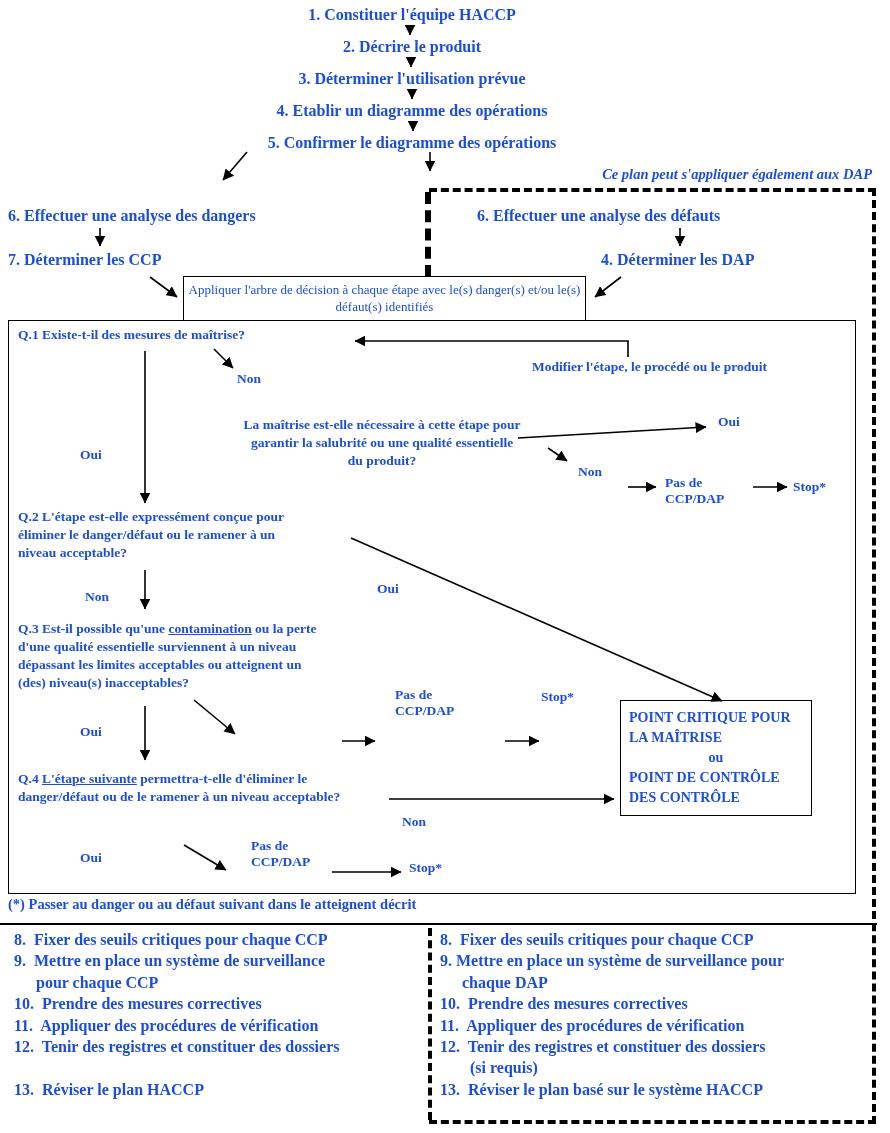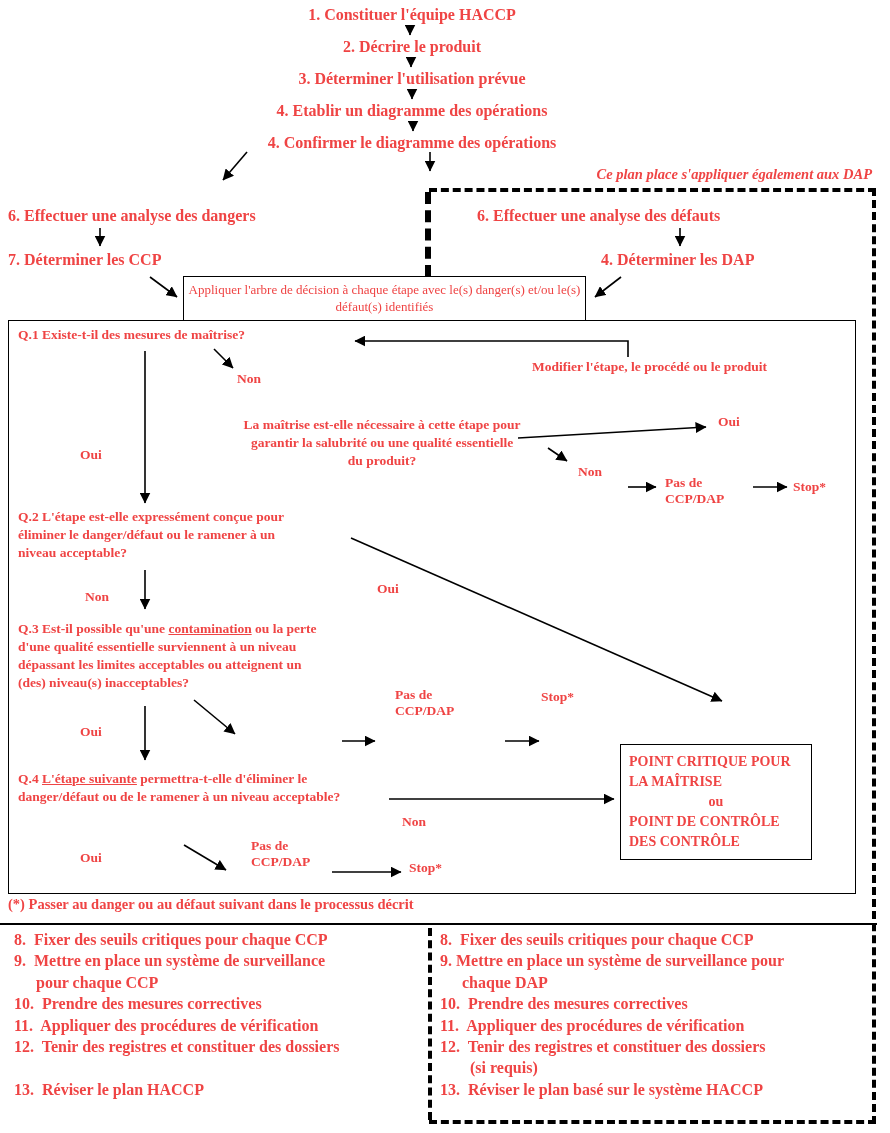--- a/index.html
+++ b/index.html
@@ -1,26 +1,26 @@
 <!DOCTYPE html>
 <html><head>
 <meta charset="utf-8">
 <style>
   html,body{margin:0;padding:0;background:#fff;}
-  .page{position:relative;width:890px;height:1133px;background:#fff;color:#ef4444;
+  .page{position:relative;width:890px;height:1133px;background:#fff;color:#1d4ed8;
         font-family:"Liberation Serif",serif;overflow:hidden;}
   .abs{position:absolute;box-sizing:border-box;}
   .step{left:0;width:824px;text-align:center;font-weight:bold;font-size:16px;white-space:nowrap;}
   .branch{font-weight:bold;font-size:16px;white-space:nowrap;}
   .note{font-style:italic;font-weight:bold;font-size:14.5px;text-align:right;white-space:nowrap;}
   .intro{border:1.5px solid #000;text-align:center;font-size:13px;line-height:16.5px;padding:5px 0;}
   .treebox{border:1.5px solid #000;}
   .q{font-weight:bold;font-size:13.5px;line-height:18px;}
   .lbl{font-weight:bold;font-size:13.5px;line-height:16px;white-space:nowrap;}
-  .ccbox{border:1.5px solid #000;font-weight:bold;font-size:14px;line-height:20px;padding:7px 8px;margin-top:44px;}
+  .ccbox{border:1.5px solid #000;font-weight:bold;font-size:14px;line-height:20px;padding:7px 8px;}
   .ccou{text-align:center;}
   .footnote{font-weight:bold;font-size:14.5px;white-space:nowrap;}
   .hr{border-top:2px solid #000;height:0;}
   .bl{font-weight:bold;font-size:16px;line-height:21.4px;height:21.4px;white-space:pre;}
   .u{text-decoration:underline;}
   svg .ar{stroke:#000;stroke-width:1.6;fill:none;marker-end:url(#ah);}
 </style>
 </head>
 <body>
 
@@ -63,23 +63,23 @@
     <line class="ar" x1="505" y1="741" x2="539" y2="741"></line>
     <line class="ar" x1="389" y1="799" x2="614" y2="799"></line>
     <line class="ar" x1="184" y1="845" x2="226" y2="870"></line>
     <line class="ar" x1="332" y1="872" x2="401" y2="872"></line>
   </svg>
 
   <div class="abs step" style="top:6px;">1. Constituer l'équipe HACCP</div>
   <div class="abs step" style="top:38px;">2. Décrire le produit</div>
   <div class="abs step" style="top:70px;">3. Déterminer l'utilisation prévue</div>
   <div class="abs step" style="top:102px;">4. Etablir un diagramme des opérations</div>
-  <div class="abs step" style="top:134px;">4. Confirmer le diagramme des opérations</div>
+  <div class="abs step" style="top:134px;">5. Confirmer le diagramme des opérations</div>
 
-  <div class="abs note" style="left:496px;top:166px;width:376px;">Ce plan place s'appliquer également aux DAP</div>
+  <div class="abs note" style="left:496px;top:166px;width:376px;">Ce plan peut s'appliquer également aux DAP</div>
 
   <div class="abs branch" style="left:8px;top:207px;">6. Effectuer une analyse des dangers</div>
   <div class="abs branch" style="left:8px;top:251px;">7. Déterminer les CCP</div>
   <div class="abs branch" style="left:477px;top:207px;">6. Effectuer une analyse des défauts</div>
   <div class="abs branch" style="left:601px;top:251px;">4. Déterminer les DAP</div>
 
   <div class="abs intro" style="left:183px;top:276px;width:403px;">Appliquer l'arbre de décision à chaque étape avec le(s) danger(s) et/ou le(s) défaut(s) identifiés</div>
 
   <div class="abs treebox" style="left:8px;top:320px;width:848px;height:574px;"></div>
 
@@ -121,21 +121,21 @@
     <span>Q.4 </span><span class="u">L'étape suivante</span><span> permettra-t-elle d'éliminer le danger/défaut ou de le ramener à un niveau acceptable?</span>
   </div>
   <div class="abs lbl" style="left:402px;top:814px;">Non</div>
   <div class="abs lbl" style="left:80px;top:850px;">Oui</div>
   <div class="abs lbl" style="left:251px;top:838px;">
     <div>Pas de</div>
     <div>CCP/DAP</div>
   </div>
   <div class="abs lbl" style="left:409px;top:860px;">Stop*</div>
 
-  <div class="abs footnote" style="left:8px;top:896px;">(*) Passer au danger ou au défaut suivant dans le processus décrit</div>
+  <div class="abs footnote" style="left:8px;top:896px;">(*) Passer au danger ou au défaut suivant dans le atteignent décrit</div>
 
   <div class="abs hr" style="left:0;top:923px;width:877px;"></div>
 
   <div class="abs" style="left:14px;top:929px;width:414px;">
     <div class="bl">8.  Fixer des seuils critiques pour chaque CCP</div>
     <div class="bl">9.  Mettre en place un système de surveillance</div>
     <div class="bl" style="padding-left:22px;font-family:Liberation Serif, serif;">pour chaque CCP</div>
     <div class="bl">10.  Prendre des mesures correctives</div>
     <div class="bl">11.  Appliquer des procédures de vérification</div>
     <div class="bl">12.  Tenir des registres et constituer des dossiers</div>

